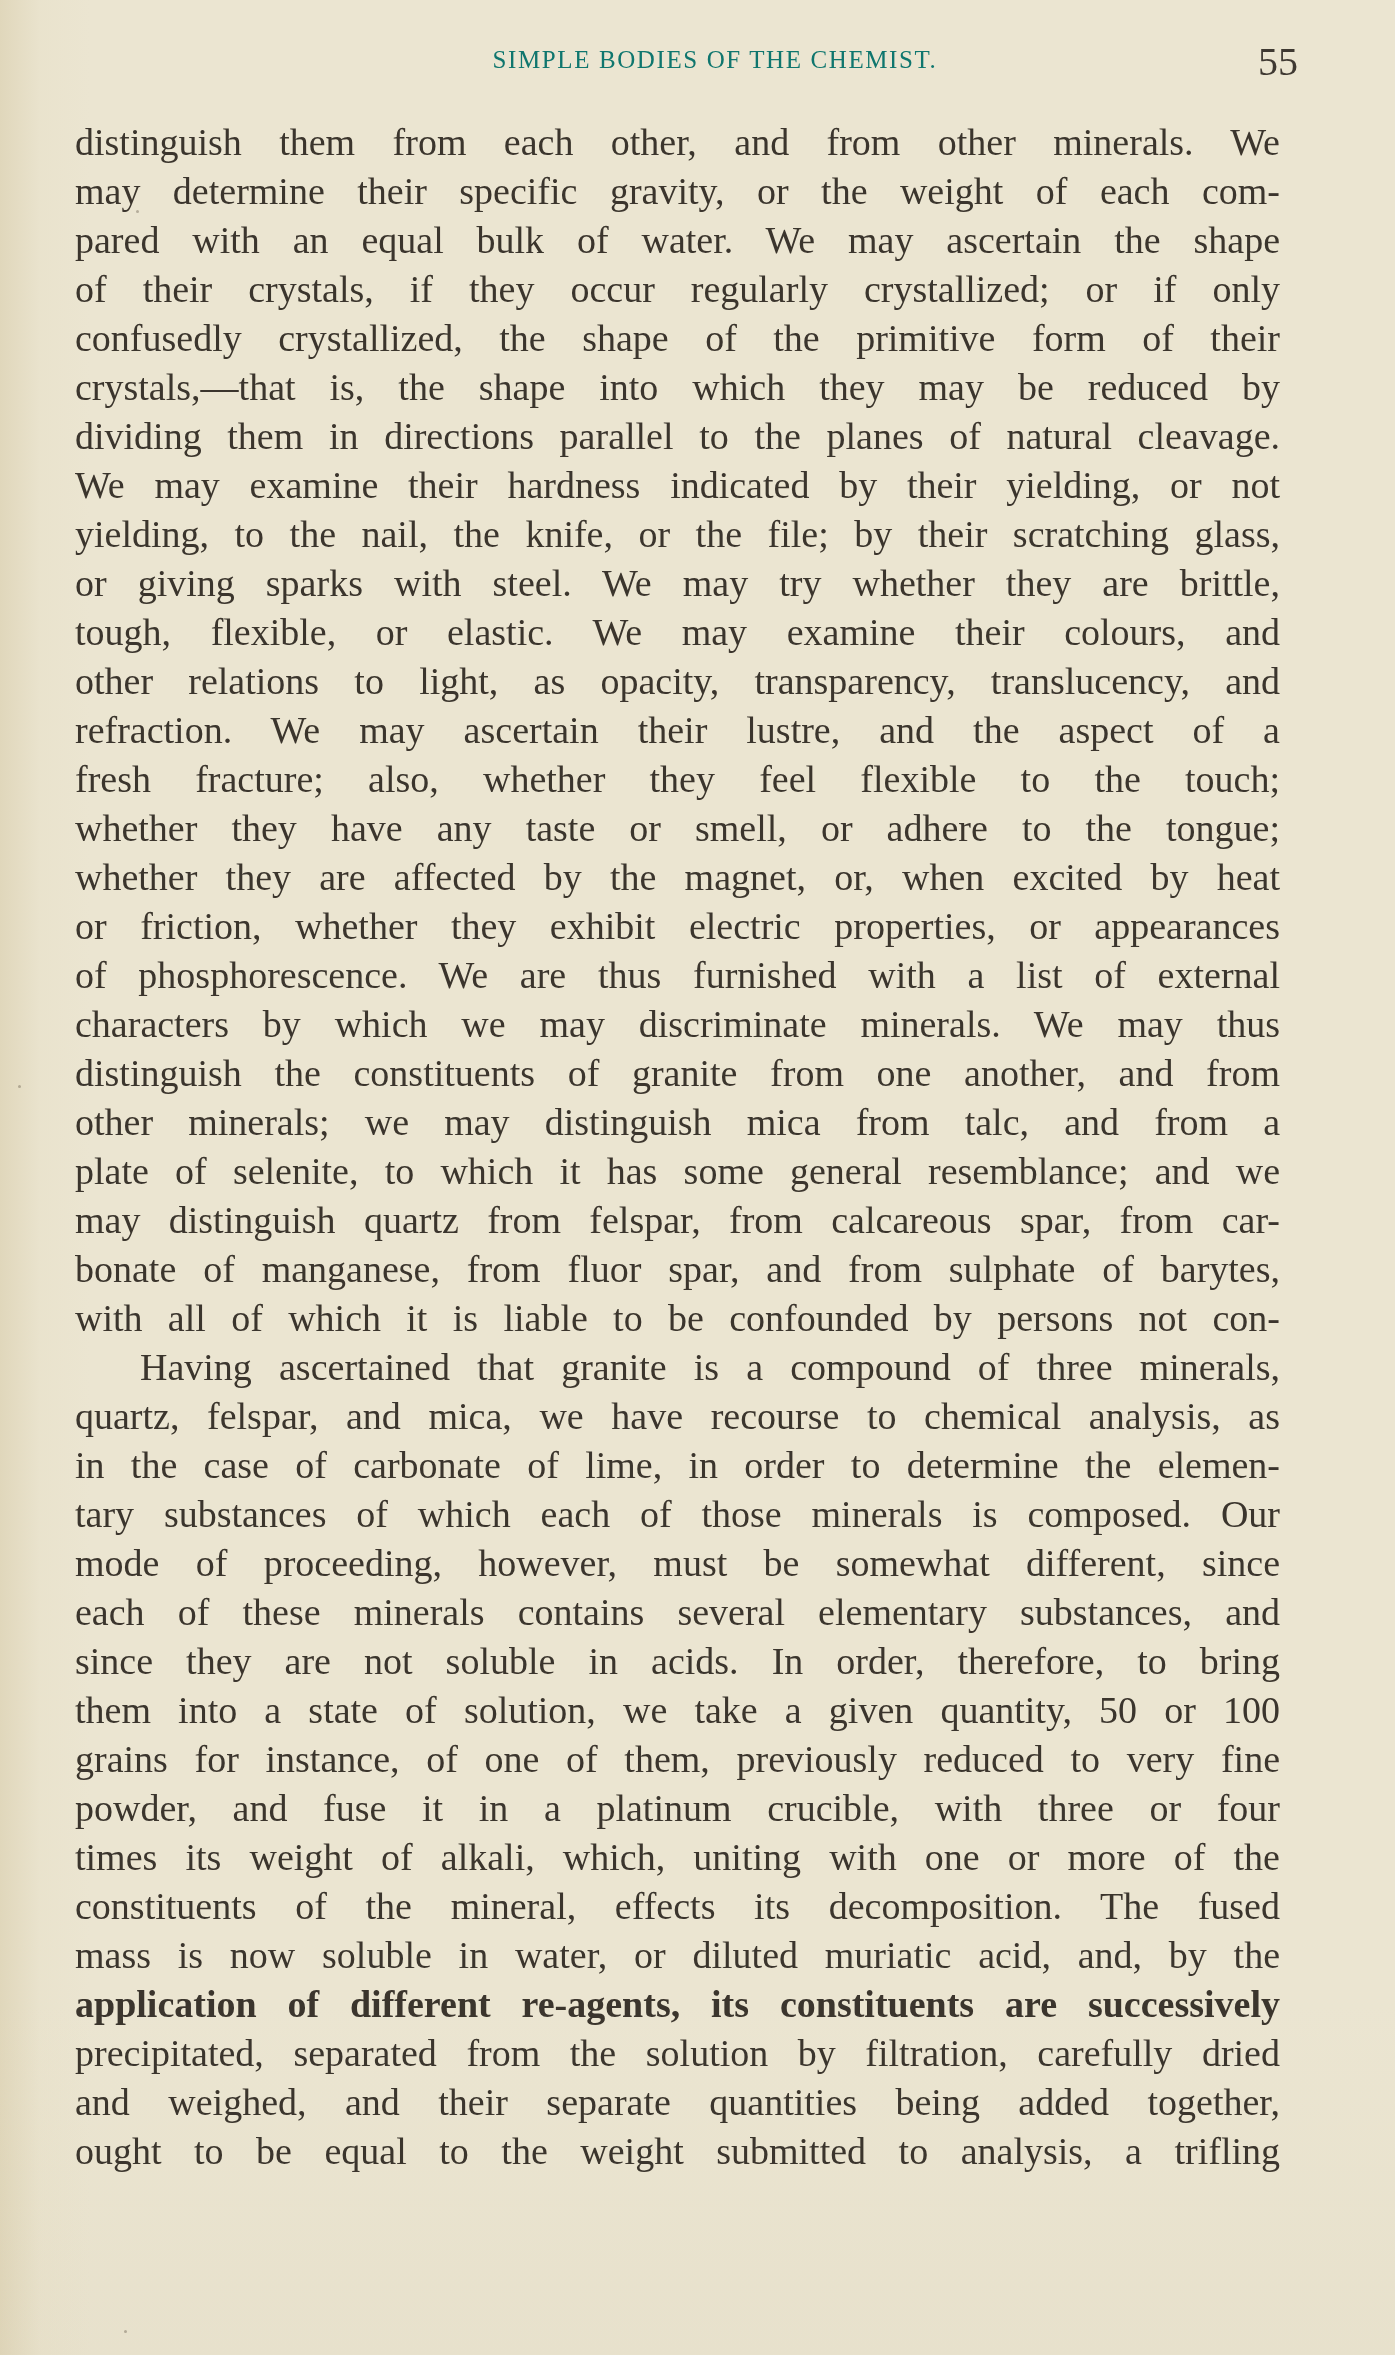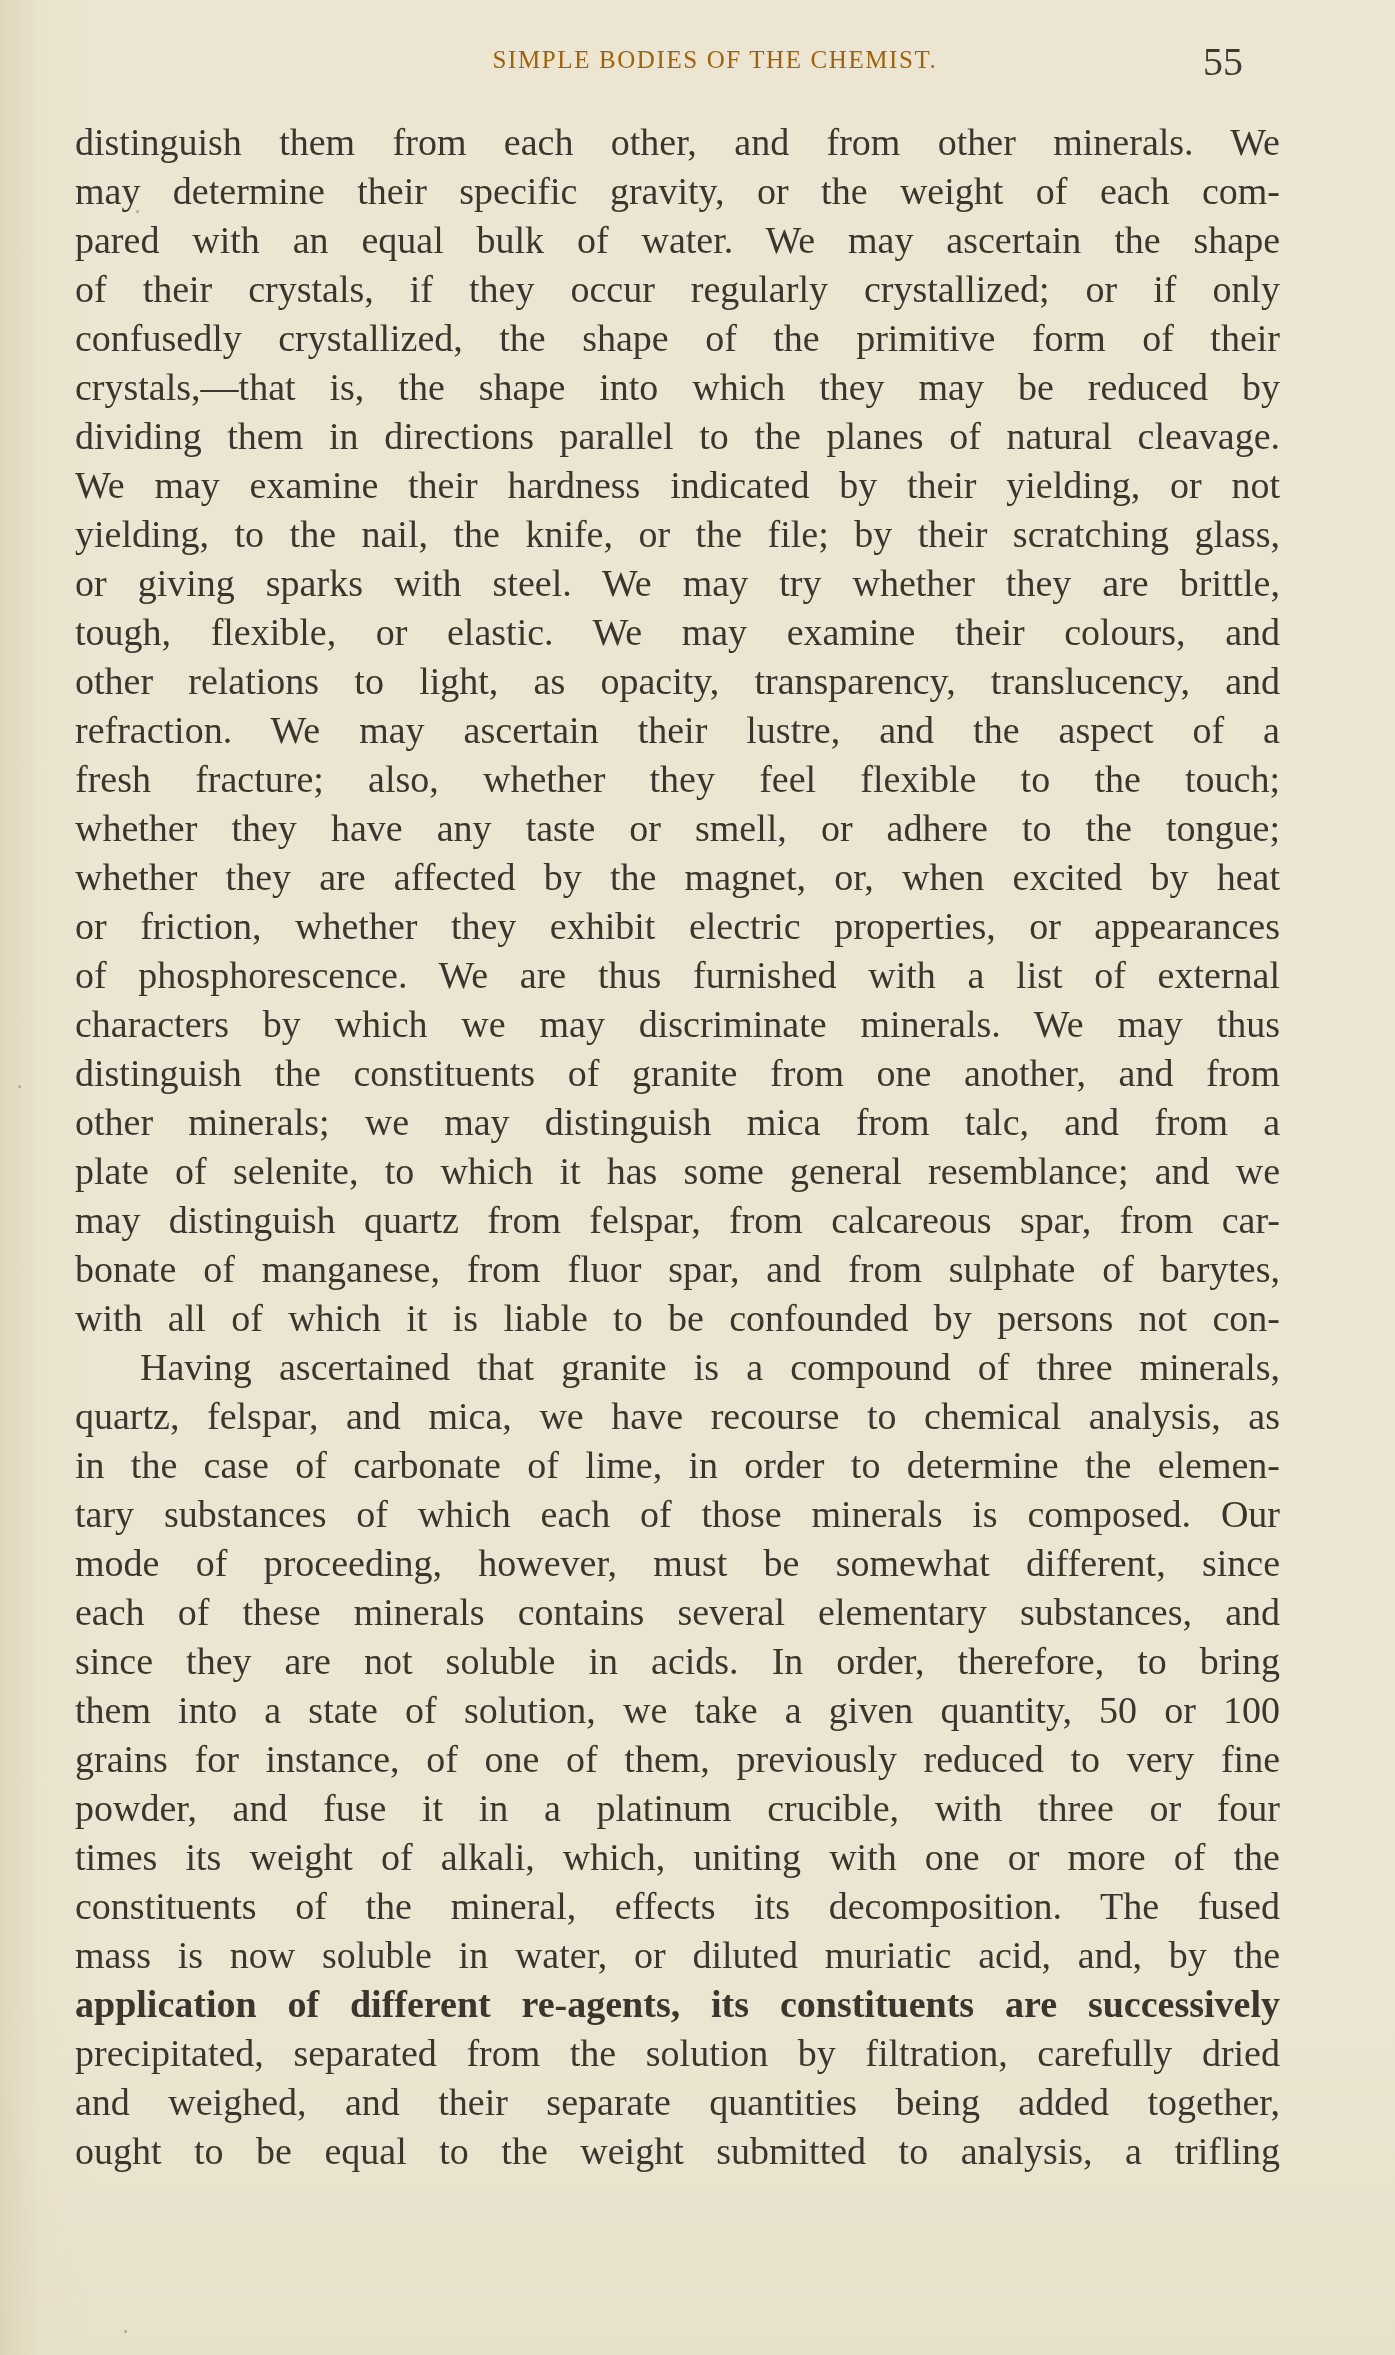--- a/index.html
+++ b/index.html
@@ -27,27 +27,27 @@
   }
   .running-head {
     position: absolute;
     top: 46px;
     left: 430px;
     width: 570px;
     text-align: center;
     font-family: "Liberation Serif", serif;
     font-size: 25px;
     letter-spacing: 1.6px;
-    color: #a16207;
+    color: #0f766e;
     white-space: nowrap;
   }
   .page-number {
     position: absolute;
     top: 38px;
-    left: 1191px;
+    left: 1246px;
     width: 52px;
     text-align: right;
     font-family: "Liberation Serif", serif;
     font-size: 40px;
     color: #3f3932;
   }
   .body-text {
     position: absolute;
     left: 75px;
     top: 118px;

